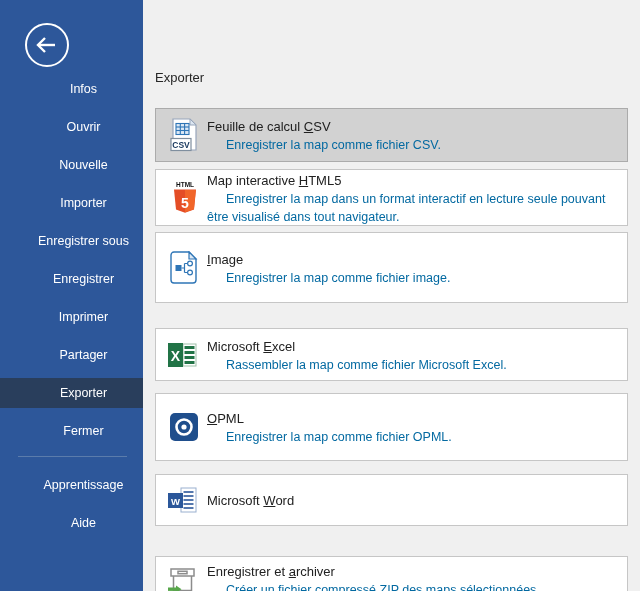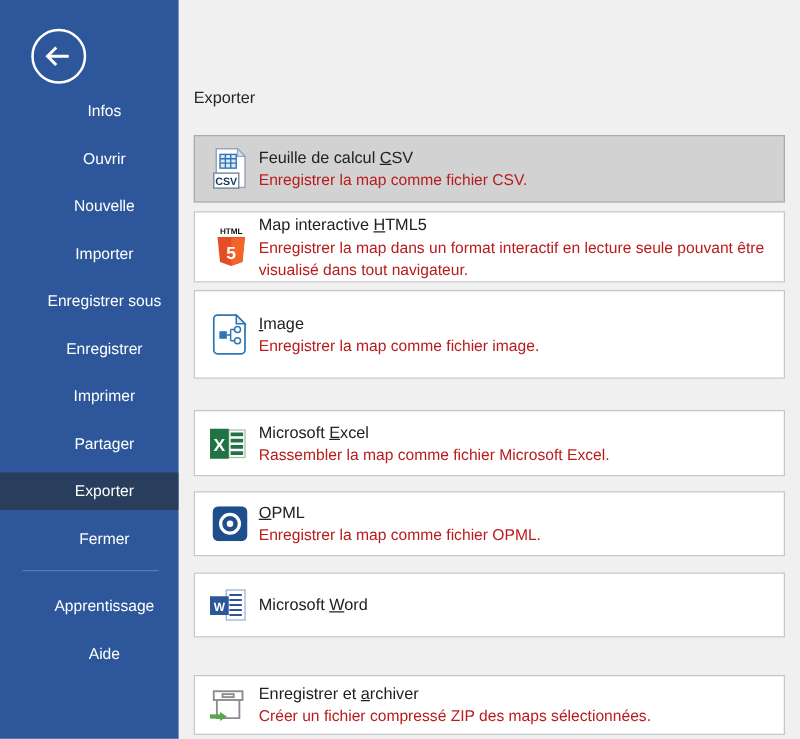--- a/index.html
+++ b/index.html
@@ -38,27 +38,27 @@
     background:#ffffff;border:1px solid #c6c6c6;
     display:flex;align-items:center;
     padding:4px 10px 4px 12px;cursor:pointer;
   }
   .opt.selected{background:#d2d2d2;border-color:#ababab;}
   .opt .ic{width:30px;min-width:30px;height:36px;margin-right:9px;
     display:flex;align-items:center;justify-content:flex-end;}
   .opt .txt{flex:1;}
   .opt .t{font-size:13px;line-height:17px;color:#212121;}
   .opt .t .key{text-decoration:underline;}
-  .opt .d{font-size:12.5px;line-height:15px;color:#b91c1c;}
+  .opt .d{font-size:12.5px;line-height:15px;color:#0369a1;margin-left:19px;}
   
   .b-csv{height:54px;margin-bottom:7px;}
   .b-html5{height:57px;margin-bottom:6px;}
   .b-image{height:71px;margin-bottom:25px;}
   .b-excel{height:53px;margin-bottom:12px;}
-  .b-opml{height:52px;margin-bottom:13px;}
+  .b-opml{height:68px;margin-bottom:13px;}
   .b-word{height:52px;margin-bottom:30px;}
   .b-archive{height:48px;margin-bottom:0;}
   svg{display:block;}
 </style>
 </head>
 <body>
 
 <div class="sidebar">
 
   <div class="back-btn">

